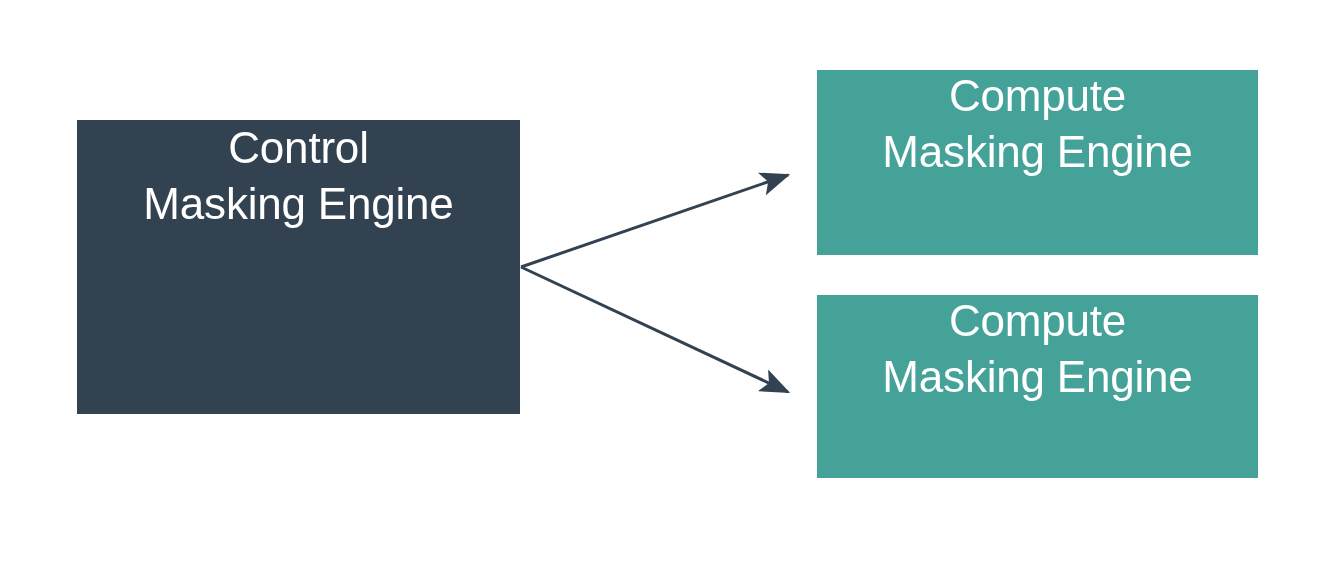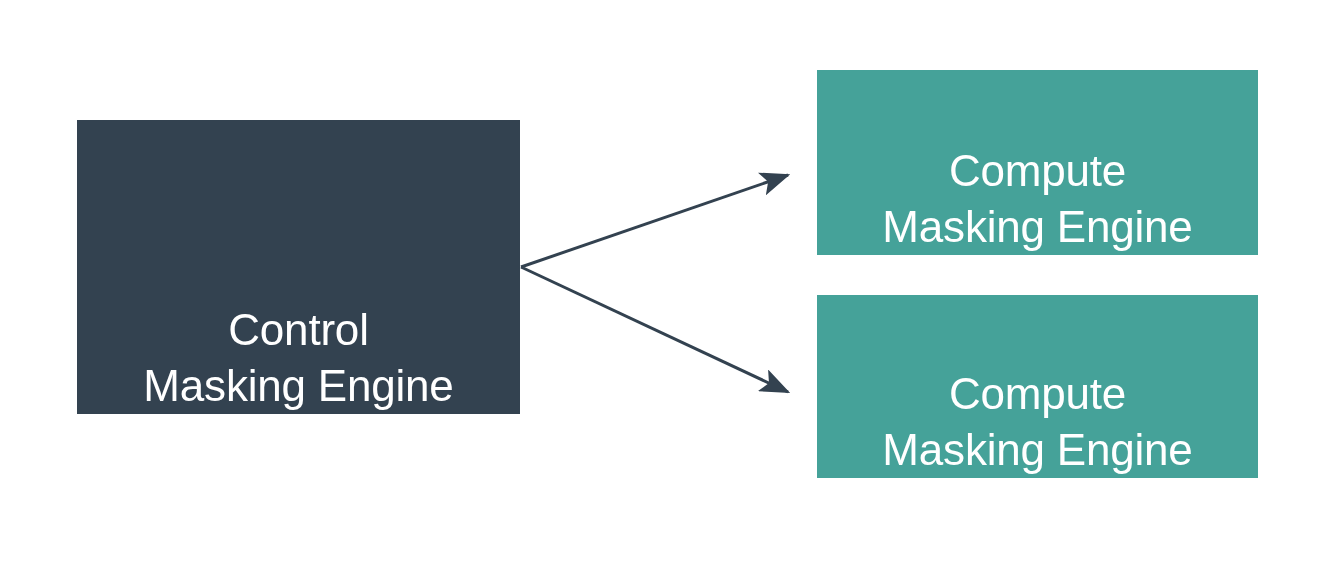--- a/index.html
+++ b/index.html
@@ -16,21 +16,21 @@
   }
   #diagram-canvas {
     position: relative;
     width: 1336px;
     height: 566px;
     background: #ffffff;
   }
   .node-box {
     position: absolute;
     display: flex;
-    align-items: flex-end;
+    align-items: flex-start;
     justify-content: center;
     box-sizing: border-box;
     text-align: center;
   }
   .node-label {
     color: #ffffff;
     font-family: "Liberation Sans", sans-serif;
     font-size: 44px;
     font-weight: 400;
     line-height: 56px;

